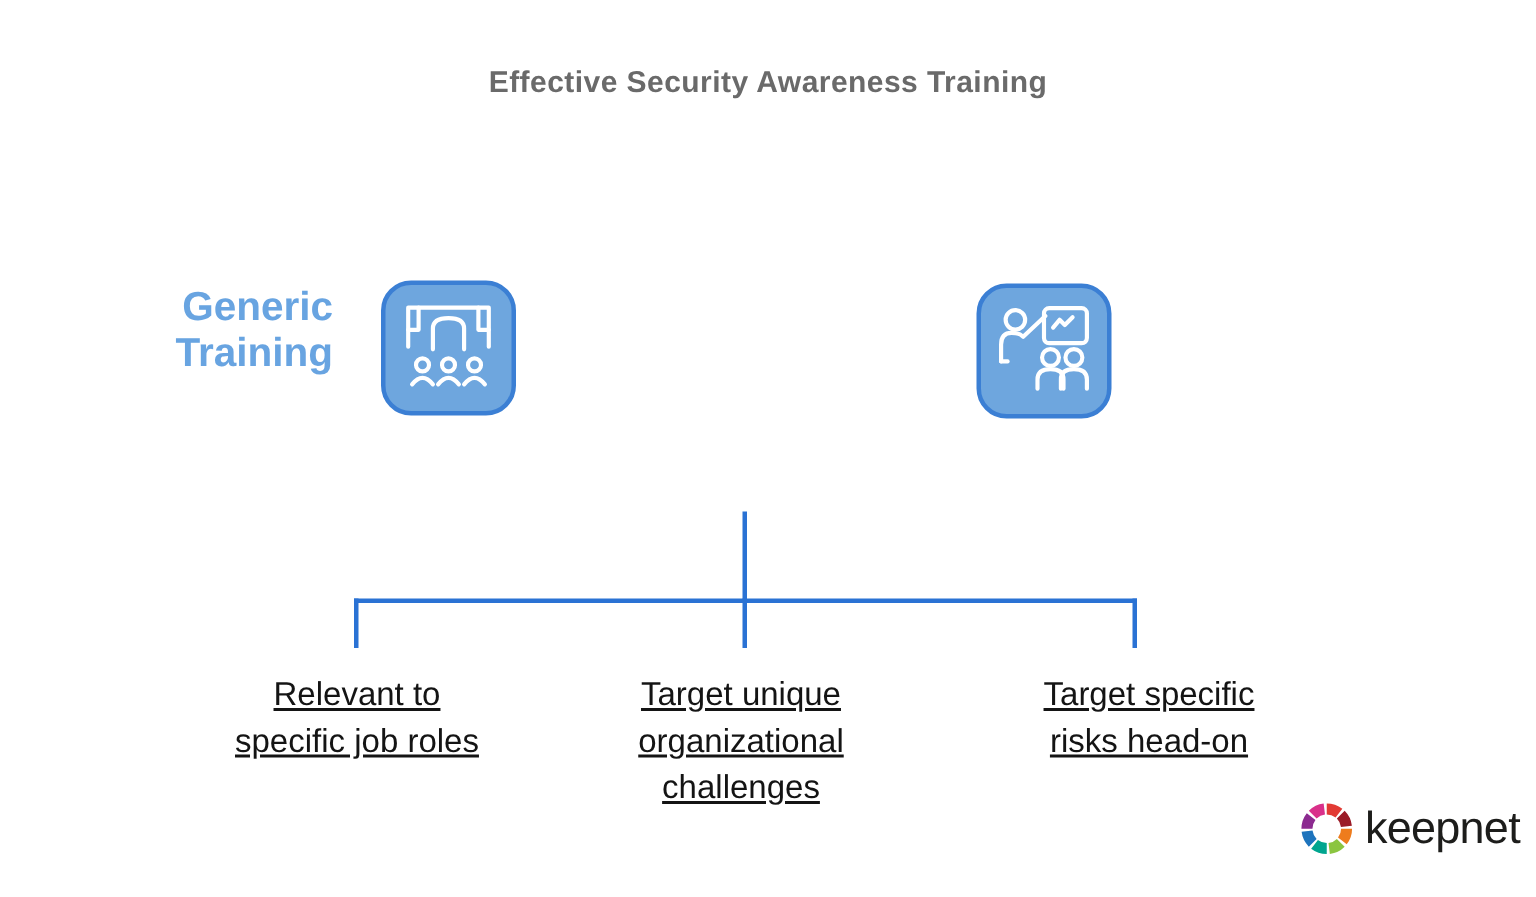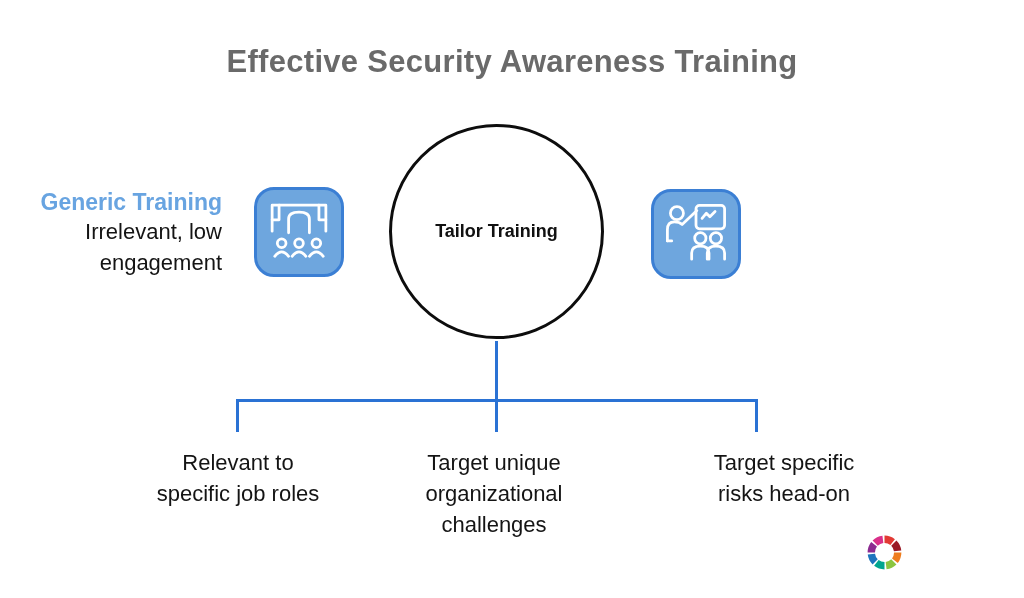--- a/index.html
+++ b/index.html
@@ -16,21 +16,21 @@
   .canvas {
     position:relative;
     width:1024px; height:598px;
     background:#ffffff;
     overflow:hidden;
     font-family:"Liberation Sans", sans-serif;
   }
   .title {
     position:absolute; left:0; right:0; top:44px;
     text-align:center;
-    font-size:31px; font-weight:bold;
+    font-size:20px; font-weight:bold;
     color:var(--title-gray);
     letter-spacing:0.3px;
   }
   .center-circle {
     position:absolute; left:389px; top:124px;
     width:215px; height:215px;
     border:3px solid var(--circle-border);
     border-radius:50%;
     background:#ffffff;
     display:flex; align-items:center; justify-content:center;
@@ -46,42 +46,44 @@
     border-radius:20px;
     display:flex; align-items:center; justify-content:center;
   }
   .icon-box.left-box { left:254px; top:187px; }
   .icon-box.right-box { left:651px; top:189px; }
   .icon-box svg { width:78px; height:78px; }
   .side-text { position:absolute; }
   .side-text.left  { left:10px;  top:189px; width:212px; text-align:right; }
   .side-text.right { left:772px; top:189px; width:226px; text-align:left; }
   .side-heading {
-    font-size:23px; font-weight:bold;
+    font-size:27px; font-weight:bold;
     color:var(--heading-blue);
+    margin-bottom:16px;
   }
   .side-desc {
     font-size:22px; color:var(--text-black);
     line-height:31px;
   }
   .line { position:absolute; background:var(--connector-blue); }
   .line.v-top   { left:495px; top:341px; width:3px; height:60px; }
   .line.h-main  { left:236px; top:399px; width:522px; height:3px; }
   .line.drop-l  { left:236px; top:399px; width:3px; height:33px; }
   .line.drop-c  { left:495px; top:399px; width:3px; height:33px; }
   .line.drop-r  { left:755px; top:399px; width:3px; height:33px; }
   .branch {
     position:absolute; top:447px;
     width:180px; text-align:center;
     font-size:22px; line-height:31px;
     color:var(--text-black);
+    text-decoration:underline;
   }
   .branch.b1 { left:148px; }
   .branch.b2 { left:404px; }
-  .branch.b3 { left:694px; }
+  .branch.b3 { left:676px; }
   .logo {
     position:absolute; left:861px; top:529px;
     display:flex; align-items:center;
   }
   .logo svg { width:47px; height:47px; }
   .logo-text {
     font-size:30px; font-weight:500;
     color:#1d1d1b;
     letter-spacing:-0.5px;
     margin-left:2px;
@@ -89,41 +91,37 @@
 </style>
 </head>
 <body>
 
 <div class="canvas">
 
   <div class="title">Effective Security Awareness Training</div>
 
   <div class="side-text left">
     <div class="side-heading">Generic Training</div>
-    <div class="side-desc">Irrelevant, low engagement</div>
   </div>
 
   <div class="icon-box left-box">
     <svg viewBox="0 0 90 90" fill="none" stroke="#ffffff" stroke-width="3.2" stroke-linecap="round" stroke-linejoin="round">
       <path d="M14 44 V14 H76 V44"></path>
       <path d="M22 14 V31 M14 31 H22"></path>
       <path d="M68 14 V31 M68 31 H76"></path>
       <path d="M33 46 V30 Q33 22 45 22 Q57 22 57 30 V46"></path>
       <circle cx="25" cy="58" r="5"></circle>
       <path d="M17 73 Q25 63 33 73"></path>
       <circle cx="45" cy="58" r="5"></circle>
       <path d="M37 73 Q45 63 53 73"></path>
       <circle cx="65" cy="58" r="5"></circle>
       <path d="M57 73 Q65 63 73 73"></path>
     </svg>
   </div>
 
-  <div class="center-circle">
-    <span class="label">Tailor Training</span>
-  </div>
 
   <div class="icon-box right-box">
     <svg viewBox="0 0 90 90" fill="none" stroke="#ffffff" stroke-width="3.2" stroke-linecap="round" stroke-linejoin="round">
       <circle cx="23" cy="21" r="7.5"></circle>
       <path d="M12 53 V40 Q12 31 20 31 Q26 31 29 34 L46 18"></path>
       <path d="M12 53 H17"></path>
       <rect x="45" y="12" width="33" height="27" rx="4"></rect>
       <path d="M52 27 L57 21 L61 25 L67 19"></path>
       <circle cx="50" cy="50" r="6.5"></circle>
       <circle cx="68" cy="50" r="6.5"></circle>
@@ -149,15 +147,16 @@
     <svg viewBox="0 0 48 48" fill="none" stroke-width="7.5">
       <path d="M24 10.5 A13.5 13.5 0 0 1 32.31 13.36" stroke="#e23a34"></path>
       <path d="M33.55 14.45 A13.5 13.5 0 0 1 37.40 22.35" stroke="#9b1b27"></path>
       <path d="M37.5 24 A13.5 13.5 0 0 1 34.64 32.31" stroke="#ee7c1d"></path>
       <path d="M33.55 33.55 A13.5 13.5 0 0 1 25.65 37.40" stroke="#8bc540"></path>
       <path d="M24 37.5 A13.5 13.5 0 0 1 15.69 34.64" stroke="#00a58f"></path>
       <path d="M14.45 33.55 A13.5 13.5 0 0 1 10.60 25.65" stroke="#1e74bd"></path>
       <path d="M10.5 24 A13.5 13.5 0 0 1 13.36 15.69" stroke="#8c2a90"></path>
       <path d="M14.45 14.45 A13.5 13.5 0 0 1 22.35 10.60" stroke="#d9308a"></path>
     </svg>
+    <span class="logo-text">keepnet</span>
   </div>
 
 </div>
 
 </body></html>

